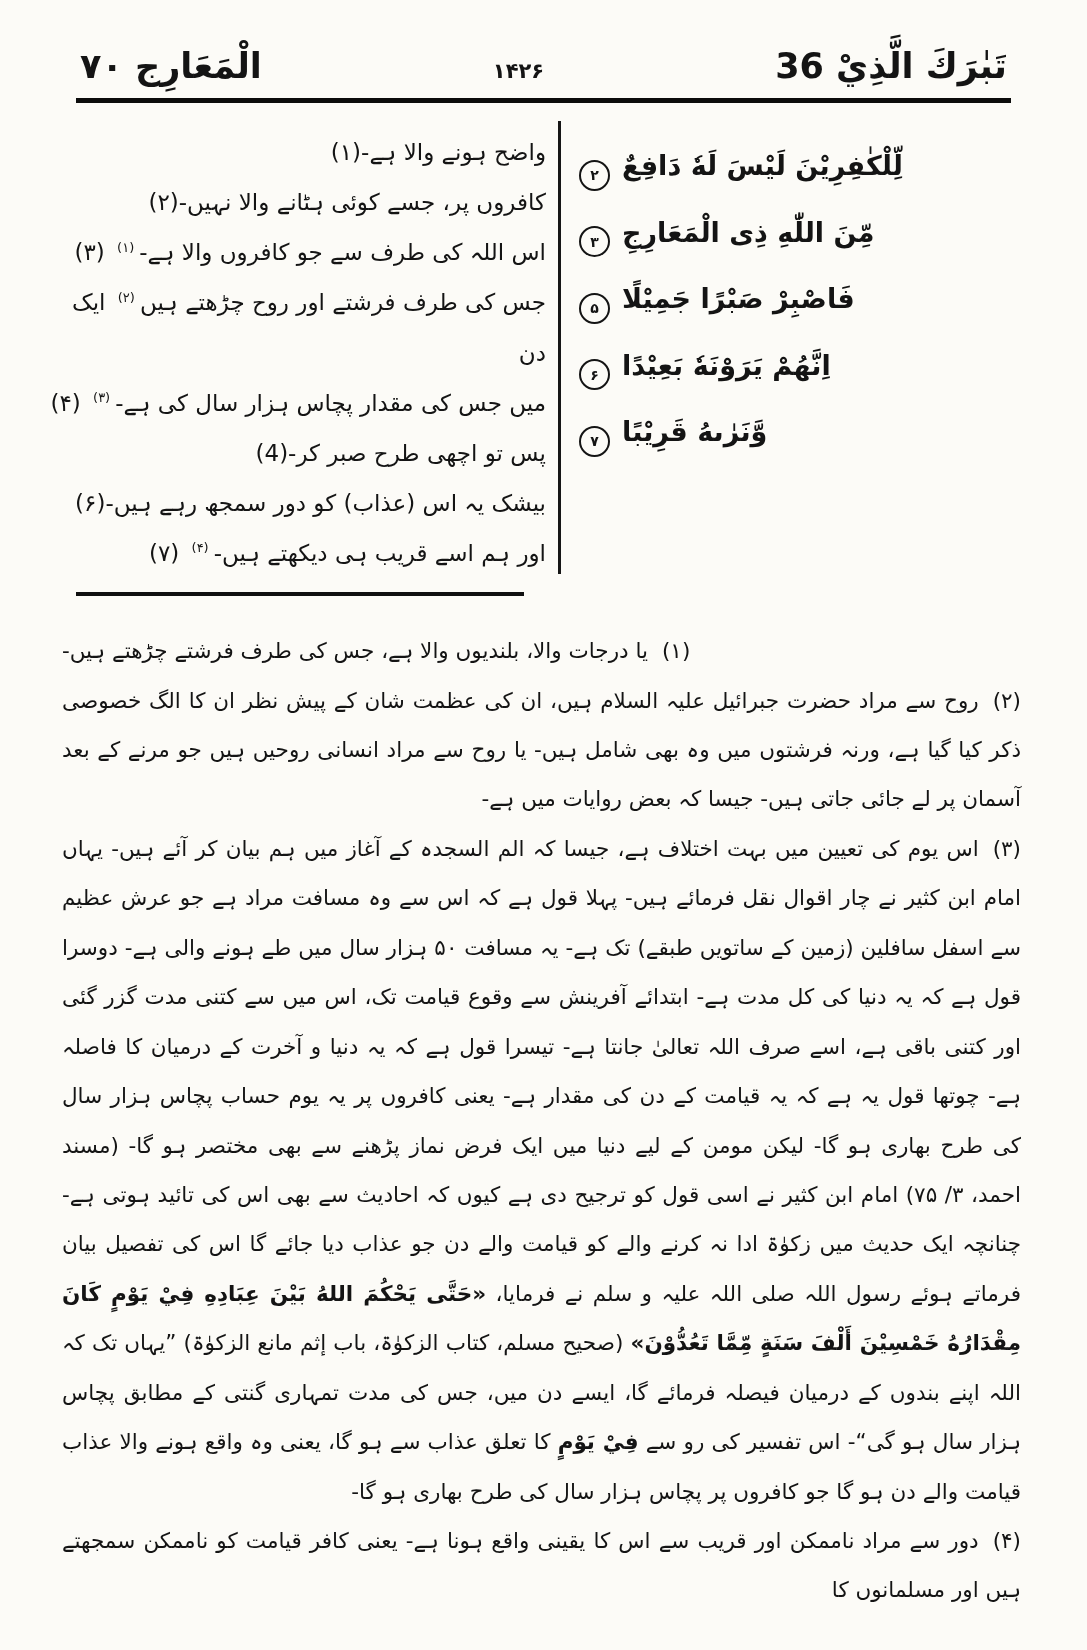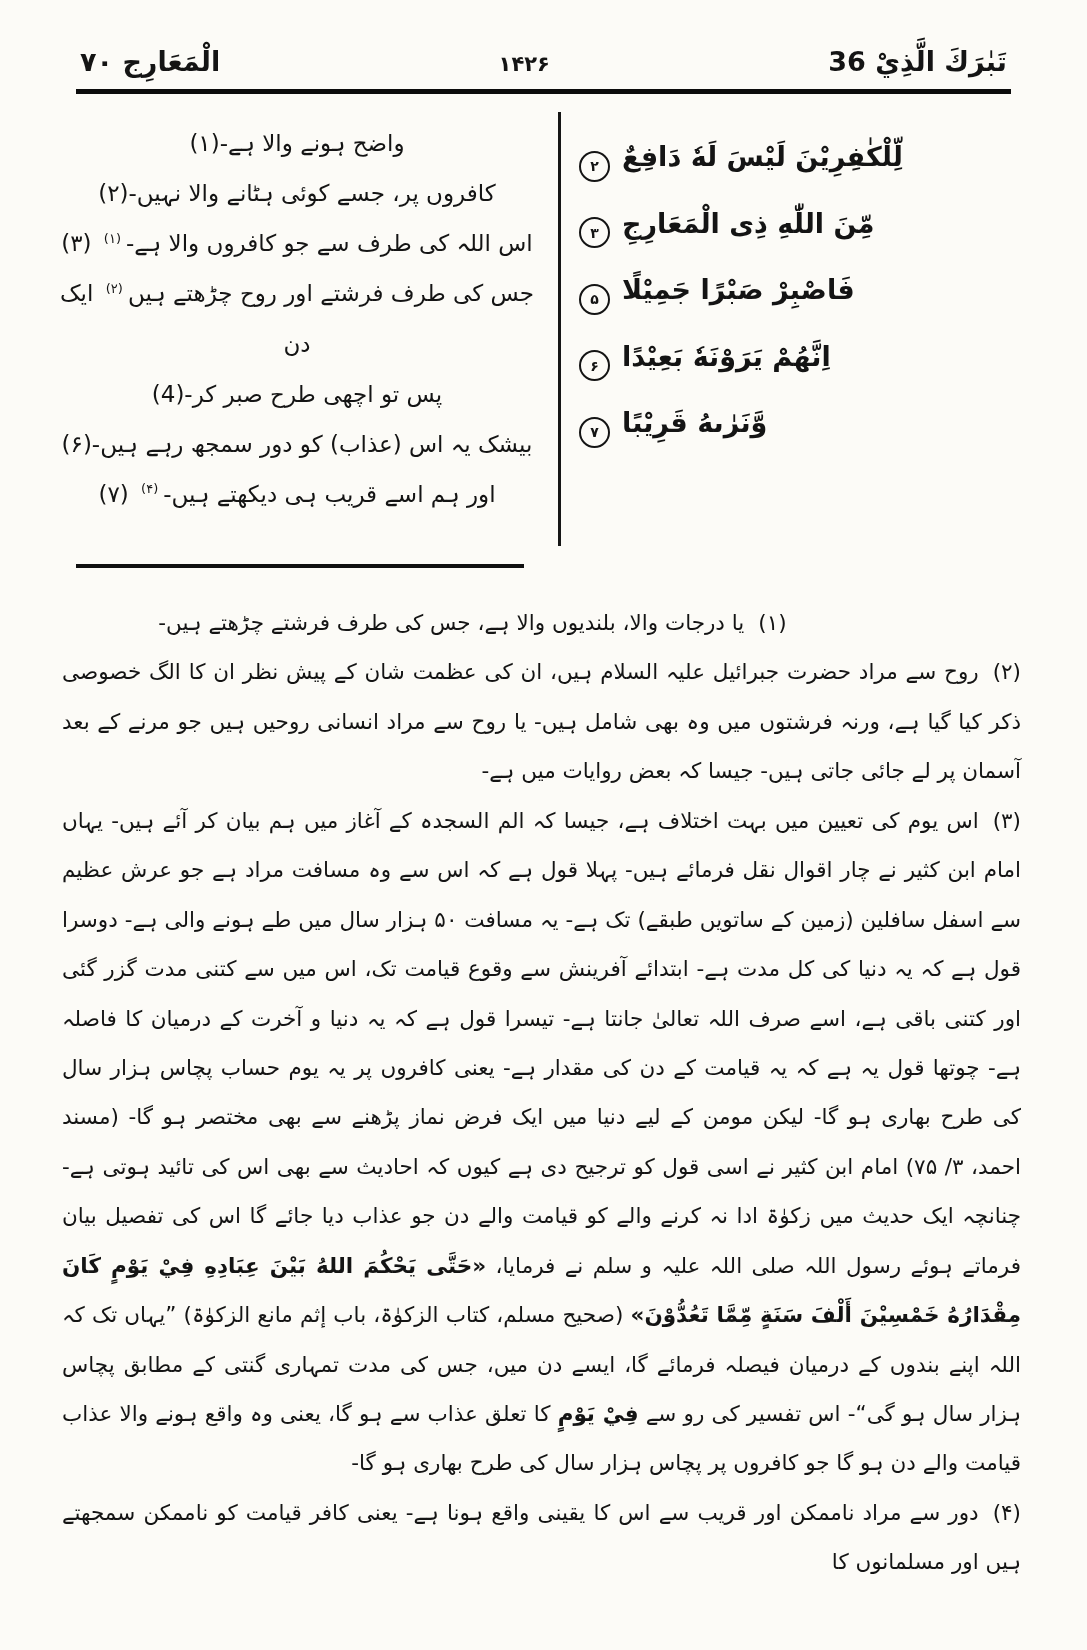--- a/index.html
+++ b/index.html
@@ -4,46 +4,46 @@
 <style>
   html,body { margin:0; padding:0; background:#d9d9d6; }
   .page {
     width:1087px; height:1650px; margin:0 auto; background:#fcfbf7;
     color:#141414; direction:rtl; overflow:hidden; position:relative;
     font-family:"DejaVu Sans", sans-serif;
   }
   
   .hdr { display:flex; justify-content:space-between; align-items:baseline;
          padding:46px 80px 0 80px; }
-  .hdr-item { font-weight:700; font-size:27px; white-space:nowrap; }
+  .hdr-item { font-weight:700; font-size:35px; white-space:nowrap; }
   .hdr-center { font-size:21px; letter-spacing:1px; }
   .header-rule { height:5px; background:#0c0c0c; margin:12px 76px 0 76px; }
 
   
   .verse-section { display:flex; align-items:stretch; padding:18px 56px 6px 48px; min-height:438px; }
   .col-arabic { width:452px; padding-top:24px; }
   .col-divider { width:3px; background:#161616; margin:0 18px 4px 12px; }
   .col-urdu { flex:1; padding-top:6px; }
 
   .verse-line { text-align:left; font-size:27px; font-weight:700;
                 line-height:1.58; margin-bottom:21px; }
   .aya-circle { display:inline-flex; width:27px; height:27px; border:2px solid #141414;
                 border-radius:50%; align-items:center; justify-content:center;
                 font-size:14px; font-weight:700; margin-right:12px; vertical-align:-5px; }
 
-  .urdu-line { text-align:center; font-size:23px; line-height:2.18; }
+  .urdu-line { font-size:23px; line-height:2.18; }
   .fn-sup { font-size:13px; vertical-align:super; margin:0 5px; }
 
   
   .section-rule { width:448px; height:4px; background:#101010; margin:8px auto 0 76px; }
 
   
   .footnotes { padding:30px 66px 0 62px; }
   .footnote { text-align:justify; font-size:21.5px; line-height:2.3; margin:0; }
-  .footnote.short-indent { text-align:center; padding-right:138px; }
+  .footnote.short-indent { text-align:left; padding-right:138px; }
   .fn-marker { margin-left:14px; }
   .arabic-inline { font-weight:700; }
 </style>
 </head>
 <body>
 
 <div class="page">
 
   <div class="hdr">
     <div class="hdr-item">تَبٰرَكَ الَّذِيْ 36</div>
@@ -60,20 +60,21 @@
         <div class="verse-line"><span class="verse-text">فَاصْبِرْ صَبْرًا جَمِيْلًا</span><span class="aya-circle">۵</span></div>
         <div class="verse-line"><span class="verse-text">اِنَّهُمْ يَرَوْنَهٗ بَعِيْدًا</span><span class="aya-circle">۶</span></div>
         <div class="verse-line"><span class="verse-text">وَّنَرٰىهُ قَرِيْبًا</span><span class="aya-circle">۷</span></div>
       </div>
     <div class="col-divider"></div>
     <div class="col-urdu" id="urdu-col">
         <div class="urdu-line"><span class="urdu-text">واضح ہونے والا ہے-(۱)</span></div>
         <div class="urdu-line"><span class="urdu-text">کافروں پر، جسے کوئی ہٹانے والا نہیں-(۲)</span></div>
         <div class="urdu-line"><span class="urdu-text">اس اللہ کی طرف سے جو کافروں والا ہے-</span><sup class="fn-sup">(۱)</sup><span class="urdu-tail"> (۳)</span></div>
         <div class="urdu-line"><span class="urdu-text">جس کی طرف فرشتے اور روح چڑھتے ہیں</span><sup class="fn-sup">(۲)</sup><span class="urdu-tail"> ایک دن</span></div>
+        <div class="urdu-line"><span class="urdu-text">میں جس کی مقدار پچاس ہزار سال کی ہے-</span><sup class="fn-sup">(۳)</sup><span class="urdu-tail"> (۴)</span></div>
         <div class="urdu-line"><span class="urdu-text">پس تو اچھی طرح صبر کر-(4)</span></div>
         <div class="urdu-line"><span class="urdu-text">بیشک یہ اس (عذاب) کو دور سمجھ رہے ہیں-(۶)</span></div>
         <div class="urdu-line"><span class="urdu-text">اور ہم اسے قریب ہی دیکھتے ہیں-</span><sup class="fn-sup">(۴)</sup><span class="urdu-tail"> (۷)</span></div>
       </div>
   </div>
 
   <div class="section-rule"></div>
 
   <div class="footnotes" id="footnotes">
       <p class="footnote short-indent"><span class="fn-marker">(۱)</span><span class="fn-text">یا درجات والا، بلندیوں والا ہے، جس کی طرف فرشتے چڑھتے ہیں-</span></p>

